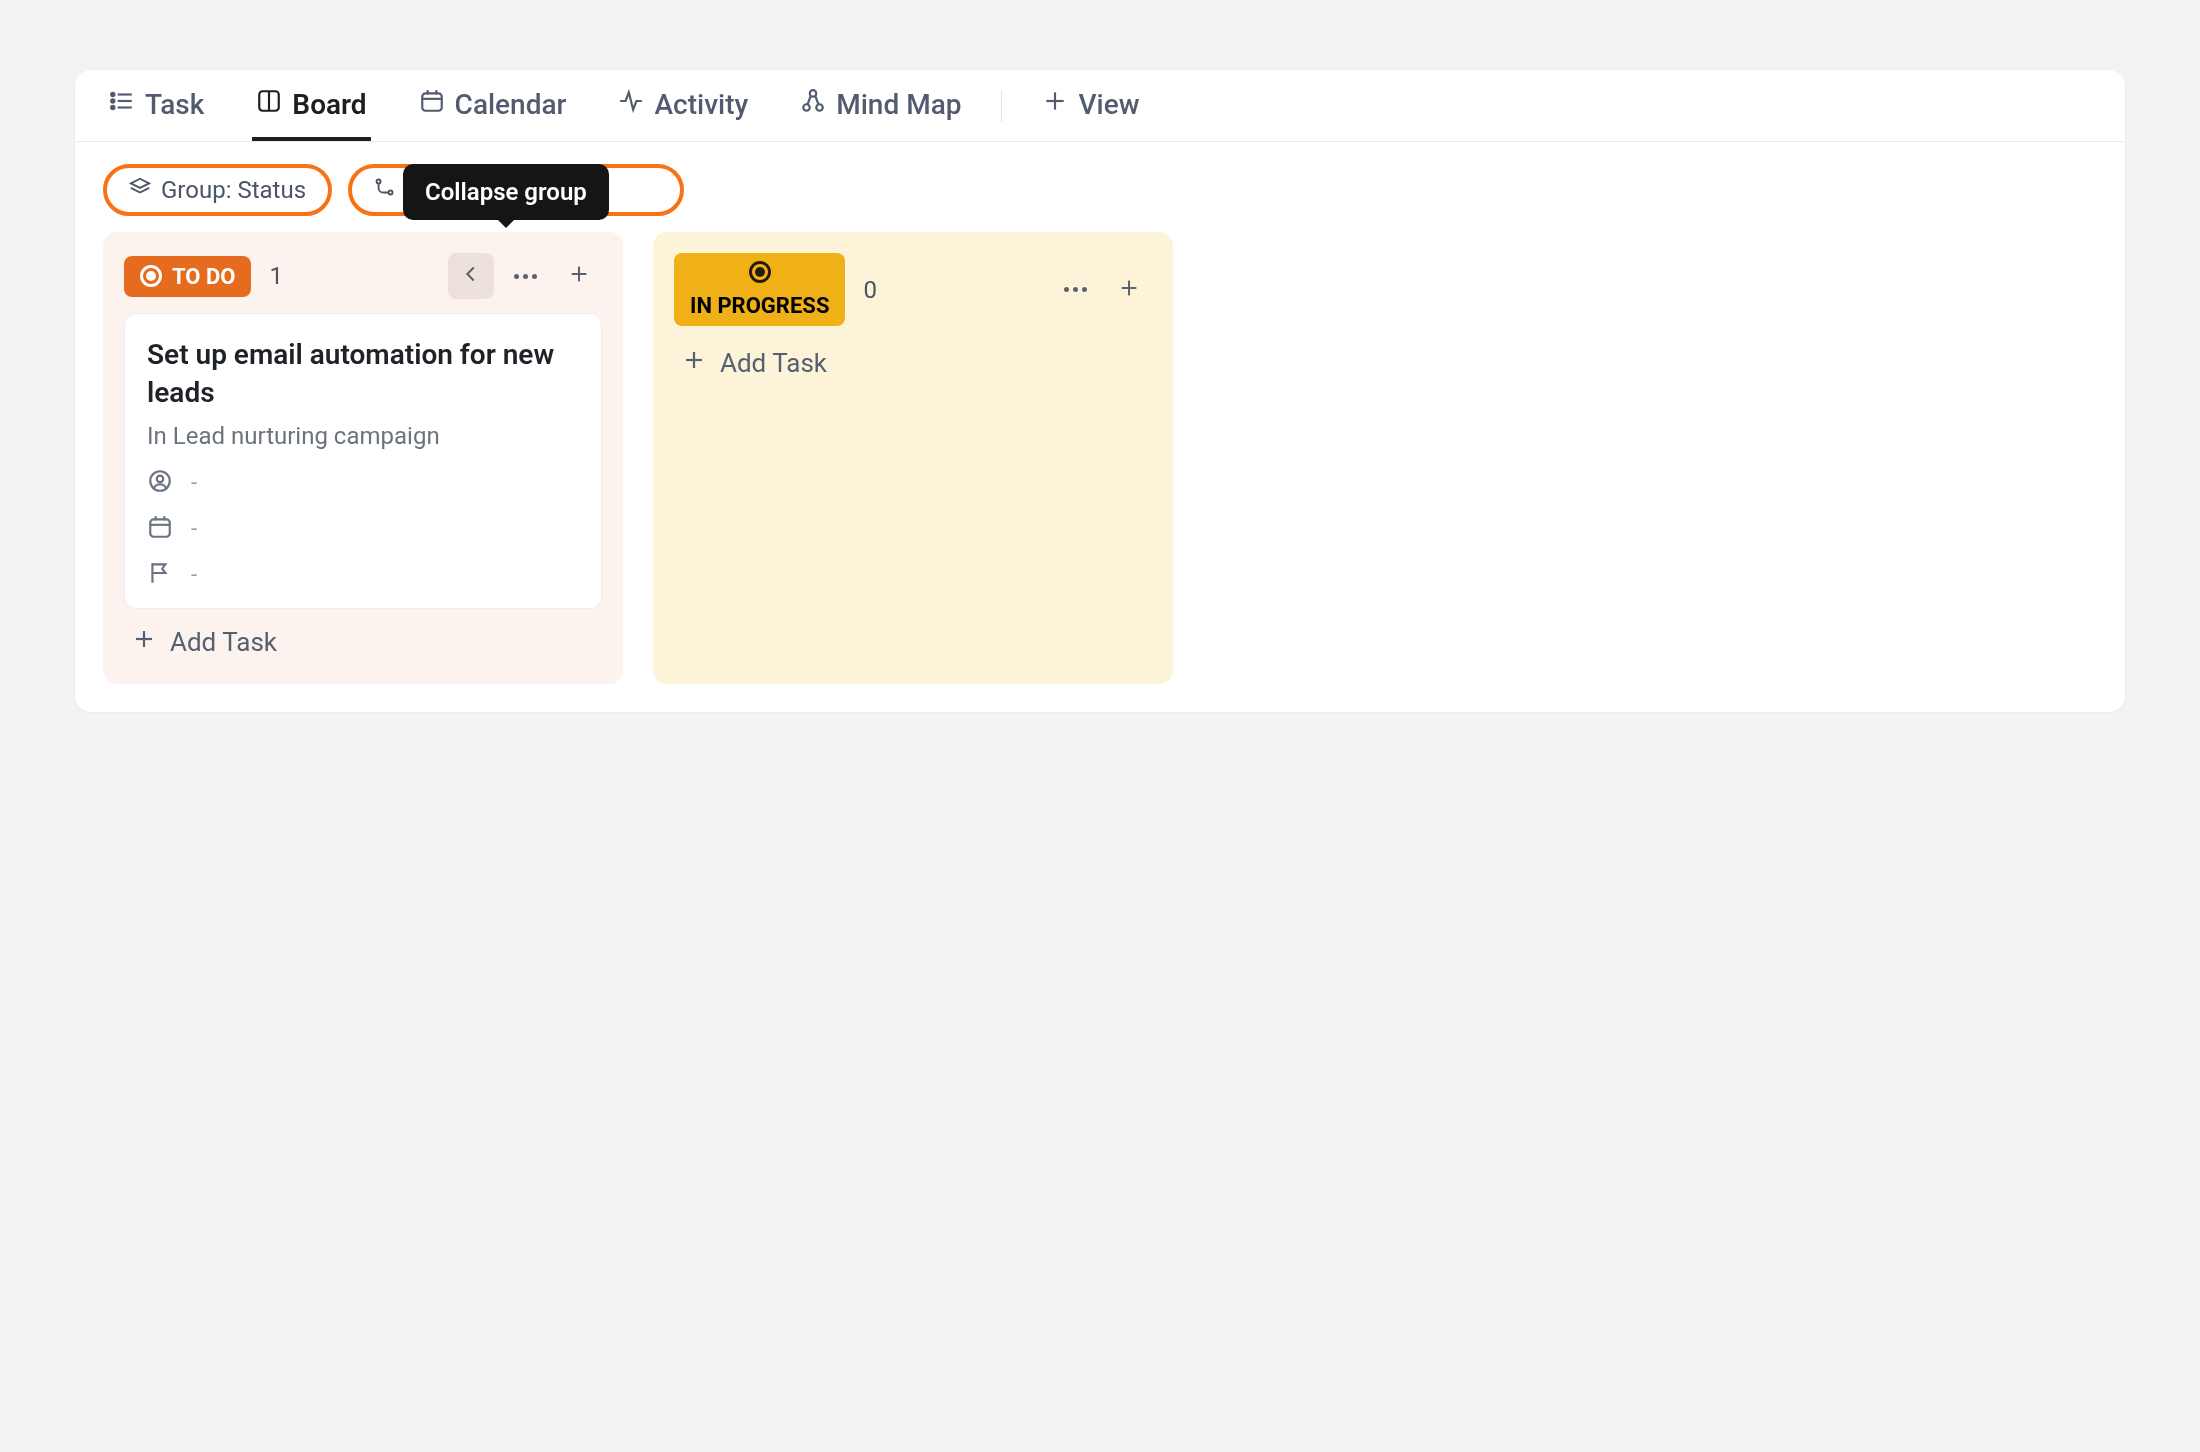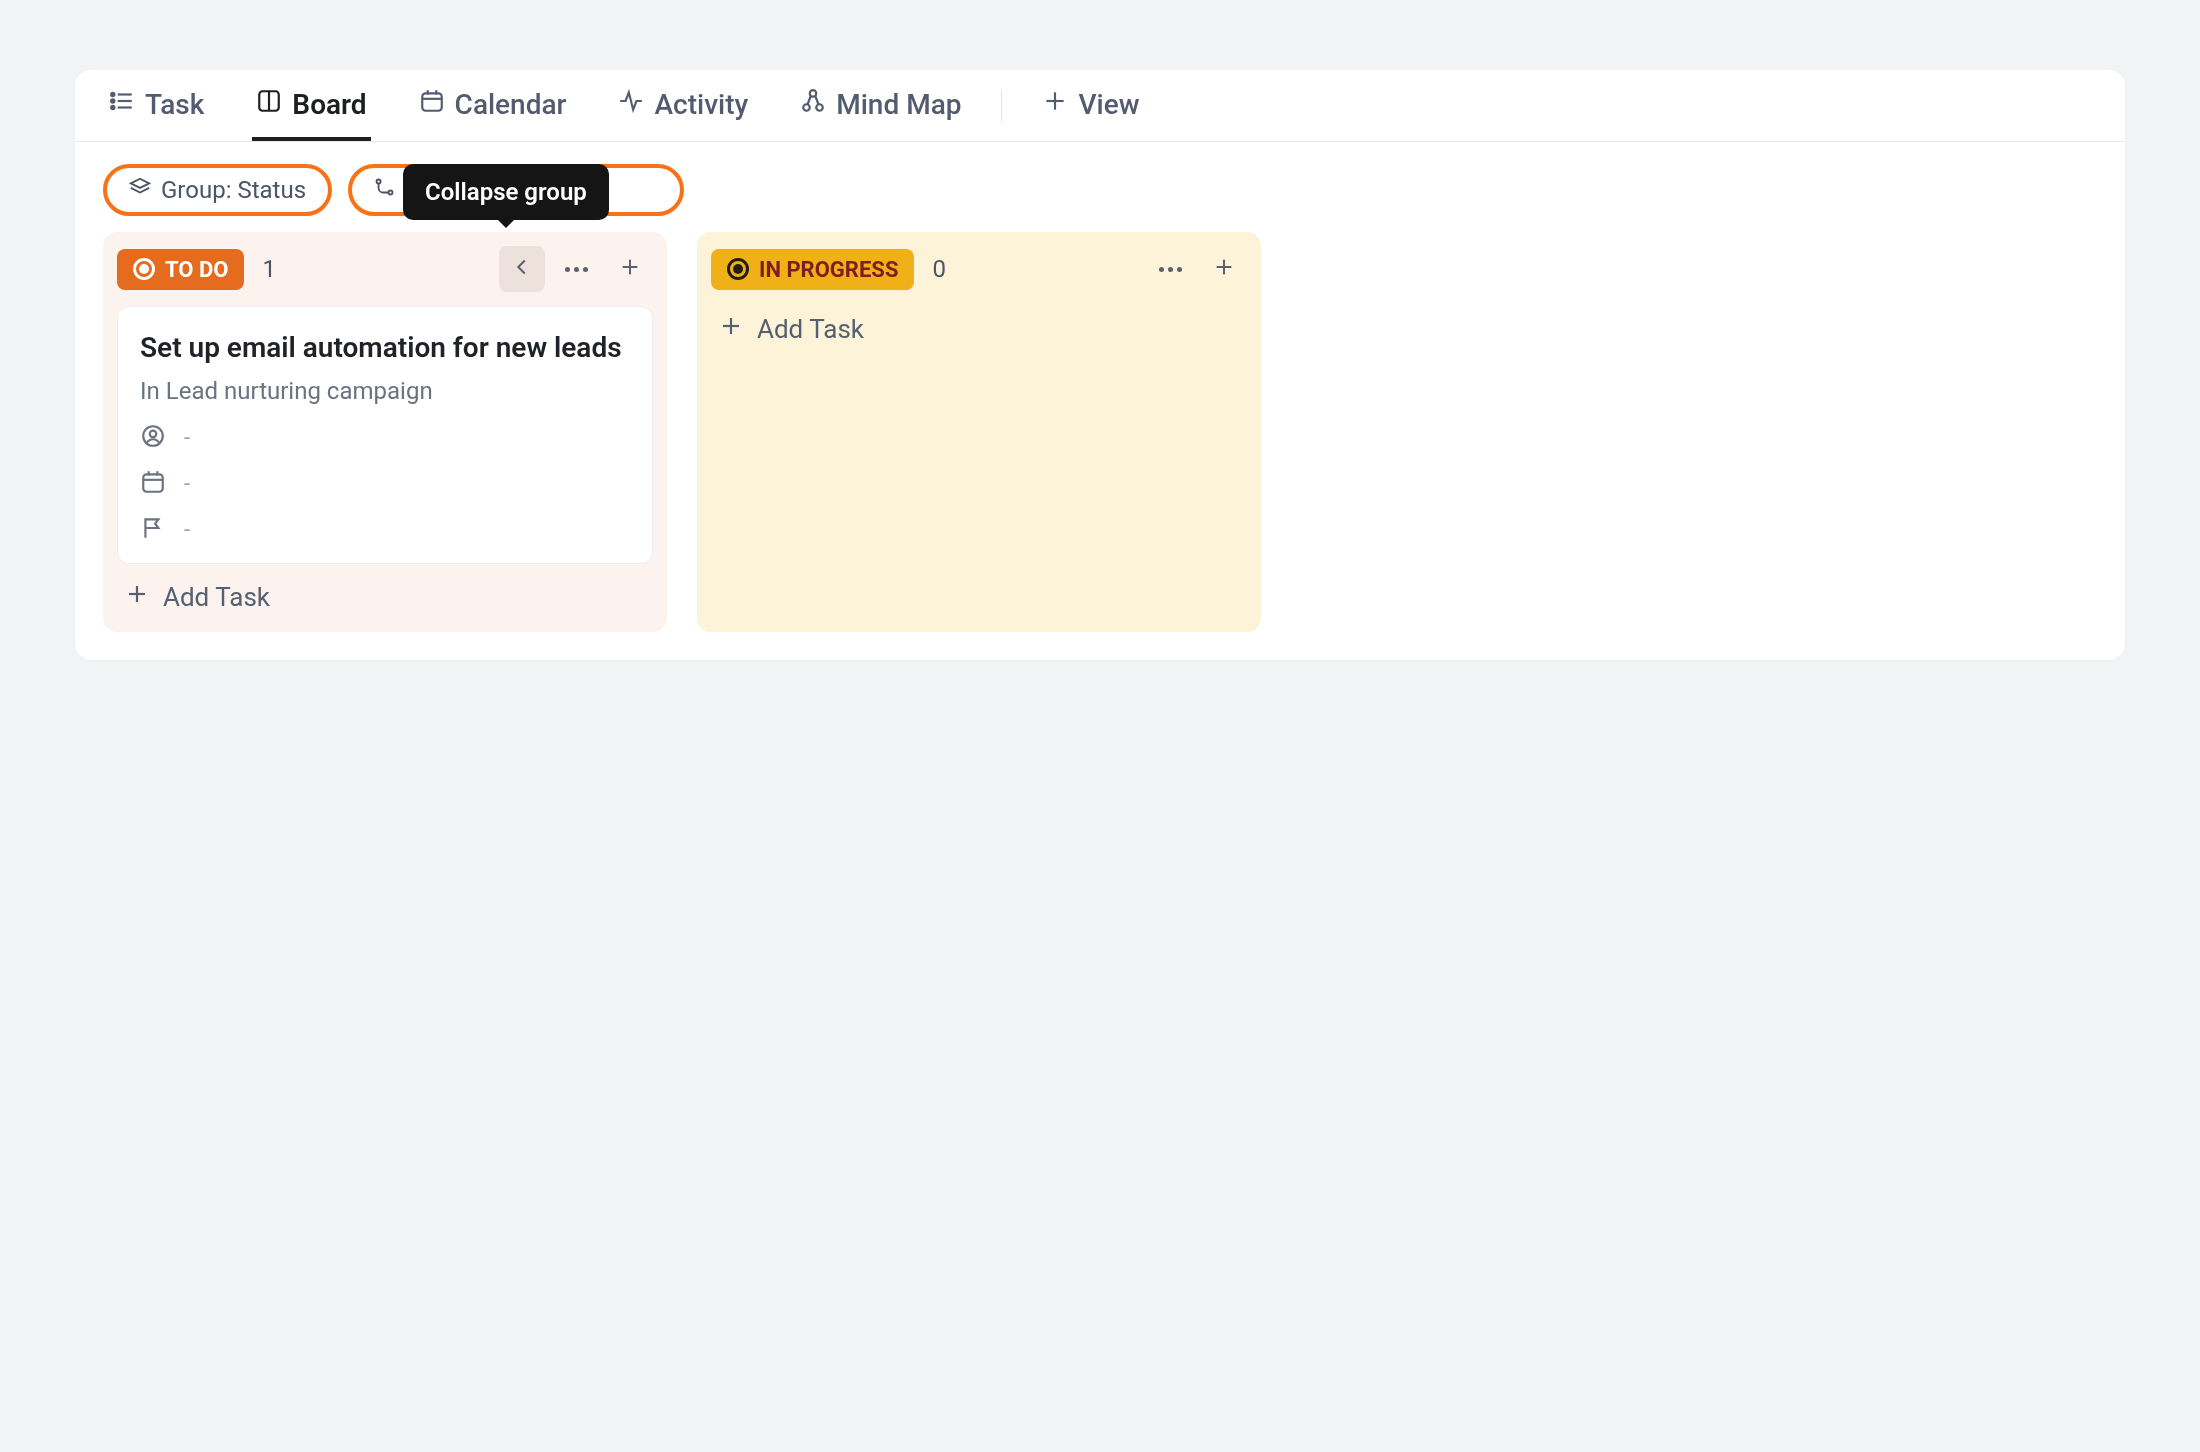--- a/index.html
+++ b/index.html
@@ -81,23 +81,23 @@
     border-top: 9px solid #151515;
   }
 
   
   .board {
     display: flex;
     gap: 30px;
     padding: 6px 28px 28px;
   }
   .column {
-    width: 564px;
+    width: 520px;
     border-radius: 14px;
-    padding: 14px;
+    padding: 21px;
     flex-shrink: 0;
   }
   .column.todo   { background: #fcf3ee; }
   .column.prog   { background: #fdf3d9; }
 
   .col-head {
     display: flex;
     align-items: center;
     gap: 14px;
     margin-bottom: 14px;
@@ -106,21 +106,21 @@
     display: inline-flex;
     align-items: center;
     gap: 10px;
     border-radius: 8px;
     padding: 8px 16px;
     font-weight: 700;
     font-size: 22px;
     cursor: pointer;
   }
   .todo-chip { background: #e56b1f; color: #fff; }
-  .prog-chip { background: #f0b018; color: #7f1d1d; }
+  .prog-chip { background: #f0b018; color: #000000; flex-direction: column; }
 
   .status-circle {
     width: 22px; height: 22px; border-radius: 50%;
     display: inline-flex; align-items: center; justify-content: center;
   }
   .todo-circle { border: 3px solid #fff; }
   .todo-circle::after { content:""; width:10px; height:10px; border-radius:50%; background:#fff; }
   .prog-circle { border: 3px solid #231d0e; }
   .prog-circle::after { content:""; width:10px; height:10px; border-radius:50%; background:#231d0e; }
 

